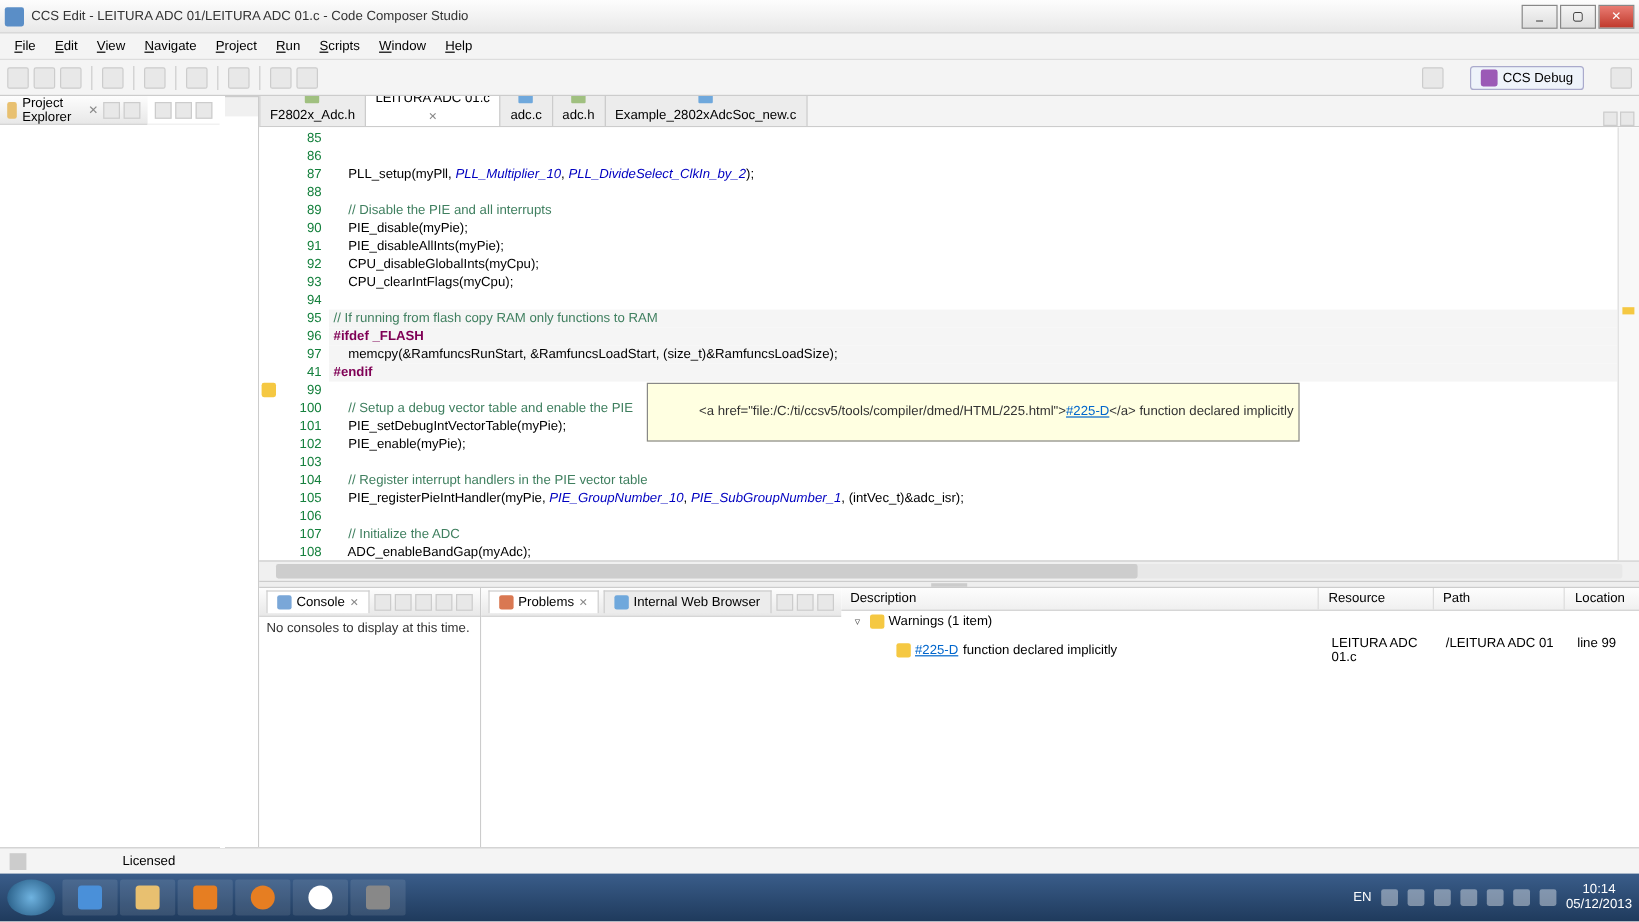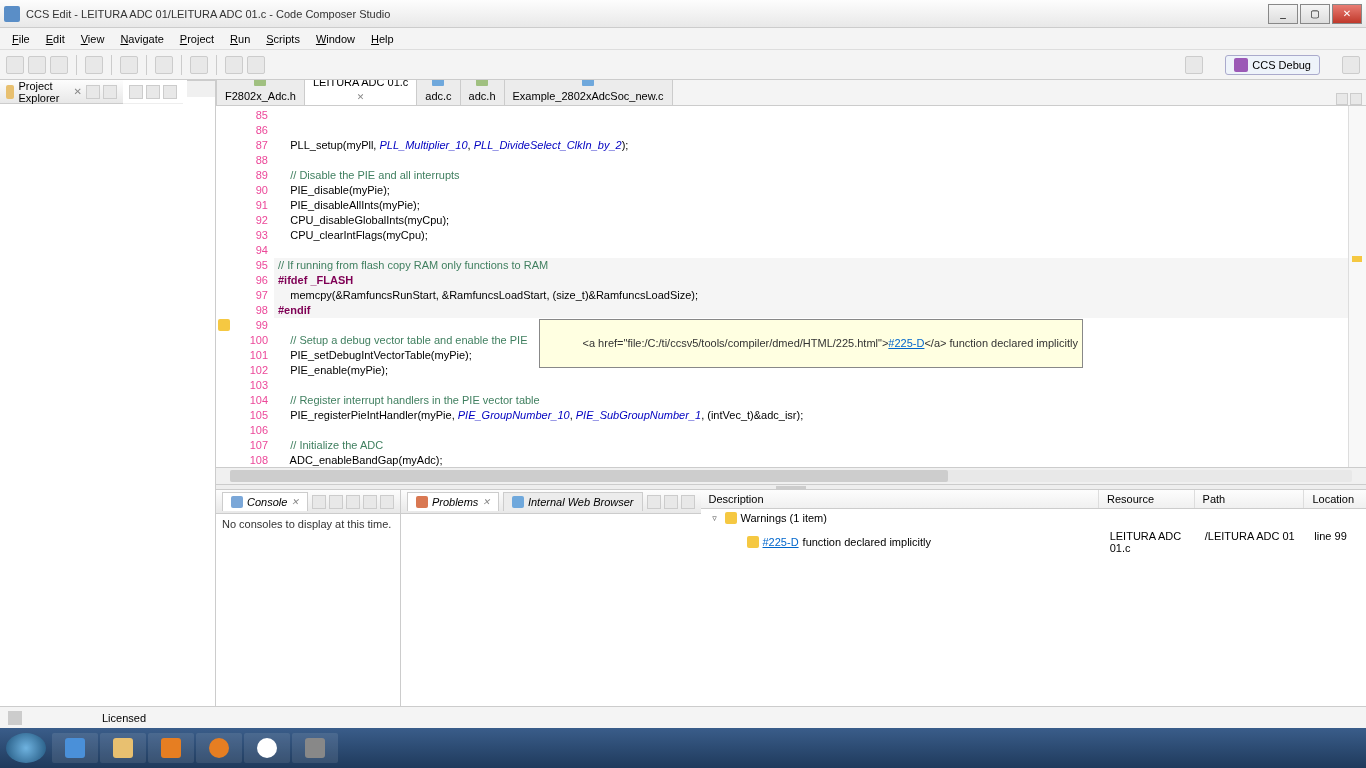--- a/index.html
+++ b/index.html
@@ -33,21 +33,21 @@
 .tree-item .fico::after { content: ""; position: absolute; right: -2px; bottom: -2px; width: 6px; height: 6px; background: #4a90d9; border-radius: 1px; }
 .editor-area { flex: 1; display: flex; flex-direction: column; min-width: 0; }
 .tab-row { height: 26px; background: #f4f4f4; display: flex; align-items: flex-end; border-bottom: 1px solid #ccc; overflow: hidden; }
 .tab { display: flex; align-items: center; padding: 3px 8px; background: #ececec; border: 1px solid #ccc; border-bottom: none; margin-right: -1px; gap: 4px; white-space: nowrap; flex-direction: column; }
 .tab.active { background: #fff; }
 .tab .fico { width: 12px; height: 12px; background: #6fa8dc; border-radius: 1px; }
 .tab .fico.h { background: #a0c080; }
 .editor-cols { display: flex; flex: 1; min-height: 0; background: #fff; }
 .editor-wrap { flex: 1; display: flex; flex-direction: column; min-height: 0; }
 .code-scroll { flex: 1; overflow: hidden; display: flex; }
-.gutter { width: 40px; background: #fff; text-align: right; color: #ec4899; padding: 2px 6px 2px 0; font-family: Consolas, monospace; font-size: 12px; line-height: 15px; }
+.gutter { width: 40px; background: #fff; text-align: right; color: #15803d; padding: 2px 6px 2px 0; font-family: Consolas, monospace; font-size: 12px; line-height: 15px; }
 .gutter .ln { height: 15px; position: relative; }
 .gutter .warn { position: absolute; left: -16px; top: 1px; width: 12px; height: 12px; background: #f5c842; border-radius: 2px; }
 .margin-strip { width: 18px; background: #fff; }
 .code { flex: 1; font-family: Consolas, monospace; font-size: 12px; line-height: 15px; padding: 2px 0; white-space: pre; overflow: hidden; position: relative; }
 .c-comment { color: #3f7f5f; }
 .c-key { color: #7f0055; font-weight: bold; }
 .c-arg { color: #0000c0; font-style: italic; }
 .code .line { height: 15px; padding-left: 4px; }
 .code .line.hl { background: #f5f5f5; }
 .tooltip { position: absolute; background: #ffffe1; border: 1px solid #888; padding: 1px 4px; top: 213px; left: 265px; font-family: "Segoe UI"; font-size: 11px; color: #333; }
@@ -56,21 +56,21 @@
 .ruler-right .mk { position: absolute; left: 3px; width: 10px; height: 6px; background: #4a90d9; }
 .hscroll { height: 17px; background: #f0f0f0; border-top: 1px solid #ccc; display: flex; }
 .hscroll .track { flex: 1; background: #e8e8e8; margin: 2px 14px; border-radius: 2px; position: relative; }
 .hscroll .thumb { position: absolute; left: 0; width: 64%; height: 100%; background: #cdcdcd; border-radius: 2px; }
 .sash { height: 6px; background: #eee; border-top: 1px solid #ccc; border-bottom: 1px solid #ccc; display: flex; align-items: center; justify-content: center; }
 .sash .grip { width: 30px; height: 3px; background: #ccc; }
 .bottom-views { height: 216px; display: flex; }
 .console-pane { width: 585px; border-right: 1px solid #ccc; display: flex; flex-direction: column; background: #fff; }
 .problems-pane { flex: 1; display: flex; flex-direction: row; background: #fff; }
 .bv-hdr { height: 24px; background: linear-gradient(#fdfdfd,#e8e8e8); display: flex; align-items: center; padding: 0 6px; border-bottom: 1px solid #ccc; gap: 4px; }
-.bv-hdr .tablike { display: flex; align-items: center; gap: 4px; padding: 3px 8px; background: #fff; border: 1px solid #ccc; border-bottom: none; font-style: italic; }
+.bv-hdr .tablike { display: flex; align-items: center; gap: 4px; padding: 3px 8px; background: #fff; border: 1px solid #ccc; border-bottom: none; }
 .bv-hdr .tablike.inactive { background: #ececec; justify-content: flex-end; }
 .bv-hdr .ico { width: 12px; height: 12px; border-radius: 2px; }
 .bv-hdr .right-tools { margin-left: auto; display: flex; gap: 3px; }
 .bv-hdr .sm { width: 14px; height: 14px; background: #e8e8e8; border: 1px solid #ccc; }
 .console-body { flex: 1; padding: 4px 6px; color: #333; }
 .prob-summary { padding: 3px 8px; border-bottom: 1px solid #eee; color: #333; }
 .prob-table { flex: 1; overflow: auto; }
 .prob-head { display: flex; background: linear-gradient(#fdfdfd,#f0f0f0); border-bottom: 1px solid #ccc; }
 .prob-head div { padding: 3px 8px; border-right: 1px solid #ddd; }
 .prob-head .dc { width: 440px; }
@@ -240,21 +240,21 @@
               <div class="ln">88</div>
               <div class="ln">89</div>
               <div class="ln">90</div>
               <div class="ln">91</div>
               <div class="ln">92</div>
               <div class="ln">93</div>
               <div class="ln">94</div>
               <div class="ln">95</div>
               <div class="ln">96</div>
               <div class="ln">97</div>
-              <div class="ln">98</div>
+              <div class="ln">41</div>
               <div class="ln">99<div class="warn"></div></div>
               <div class="ln">100</div>
               <div class="ln">101</div>
               <div class="ln">102</div>
               <div class="ln">103</div>
               <div class="ln">104</div>
               <div class="ln">105</div>
               <div class="ln">106</div>
               <div class="ln">107</div>
               <div class="ln">108</div>
@@ -371,13 +371,27 @@
     </div>
   <div class="tico">
       <div class="inner" style="background:#e67e22;border-radius:50%;"></div>
     </div>
   <div class="tico">
       <div class="inner" style="background:#fff;border-radius:50%;"></div>
     </div>
   <div class="tico">
       <div class="inner" style="background:#888;"></div>
     </div>
+  <div class="tray">
+    <span>EN</span>
+    <div class="ti"></div>
+    <div class="ti"></div>
+    <div class="ti"></div>
+    <div class="ti"></div>
+    <div class="ti"></div>
+    <div class="ti"></div>
+    <div class="ti"></div>
+    <div class="clock">
+      <div>10:14</div>
+      <div>05/12/2013</div>
+    </div>
+  </div>
 </div>
 
 </body></html>

